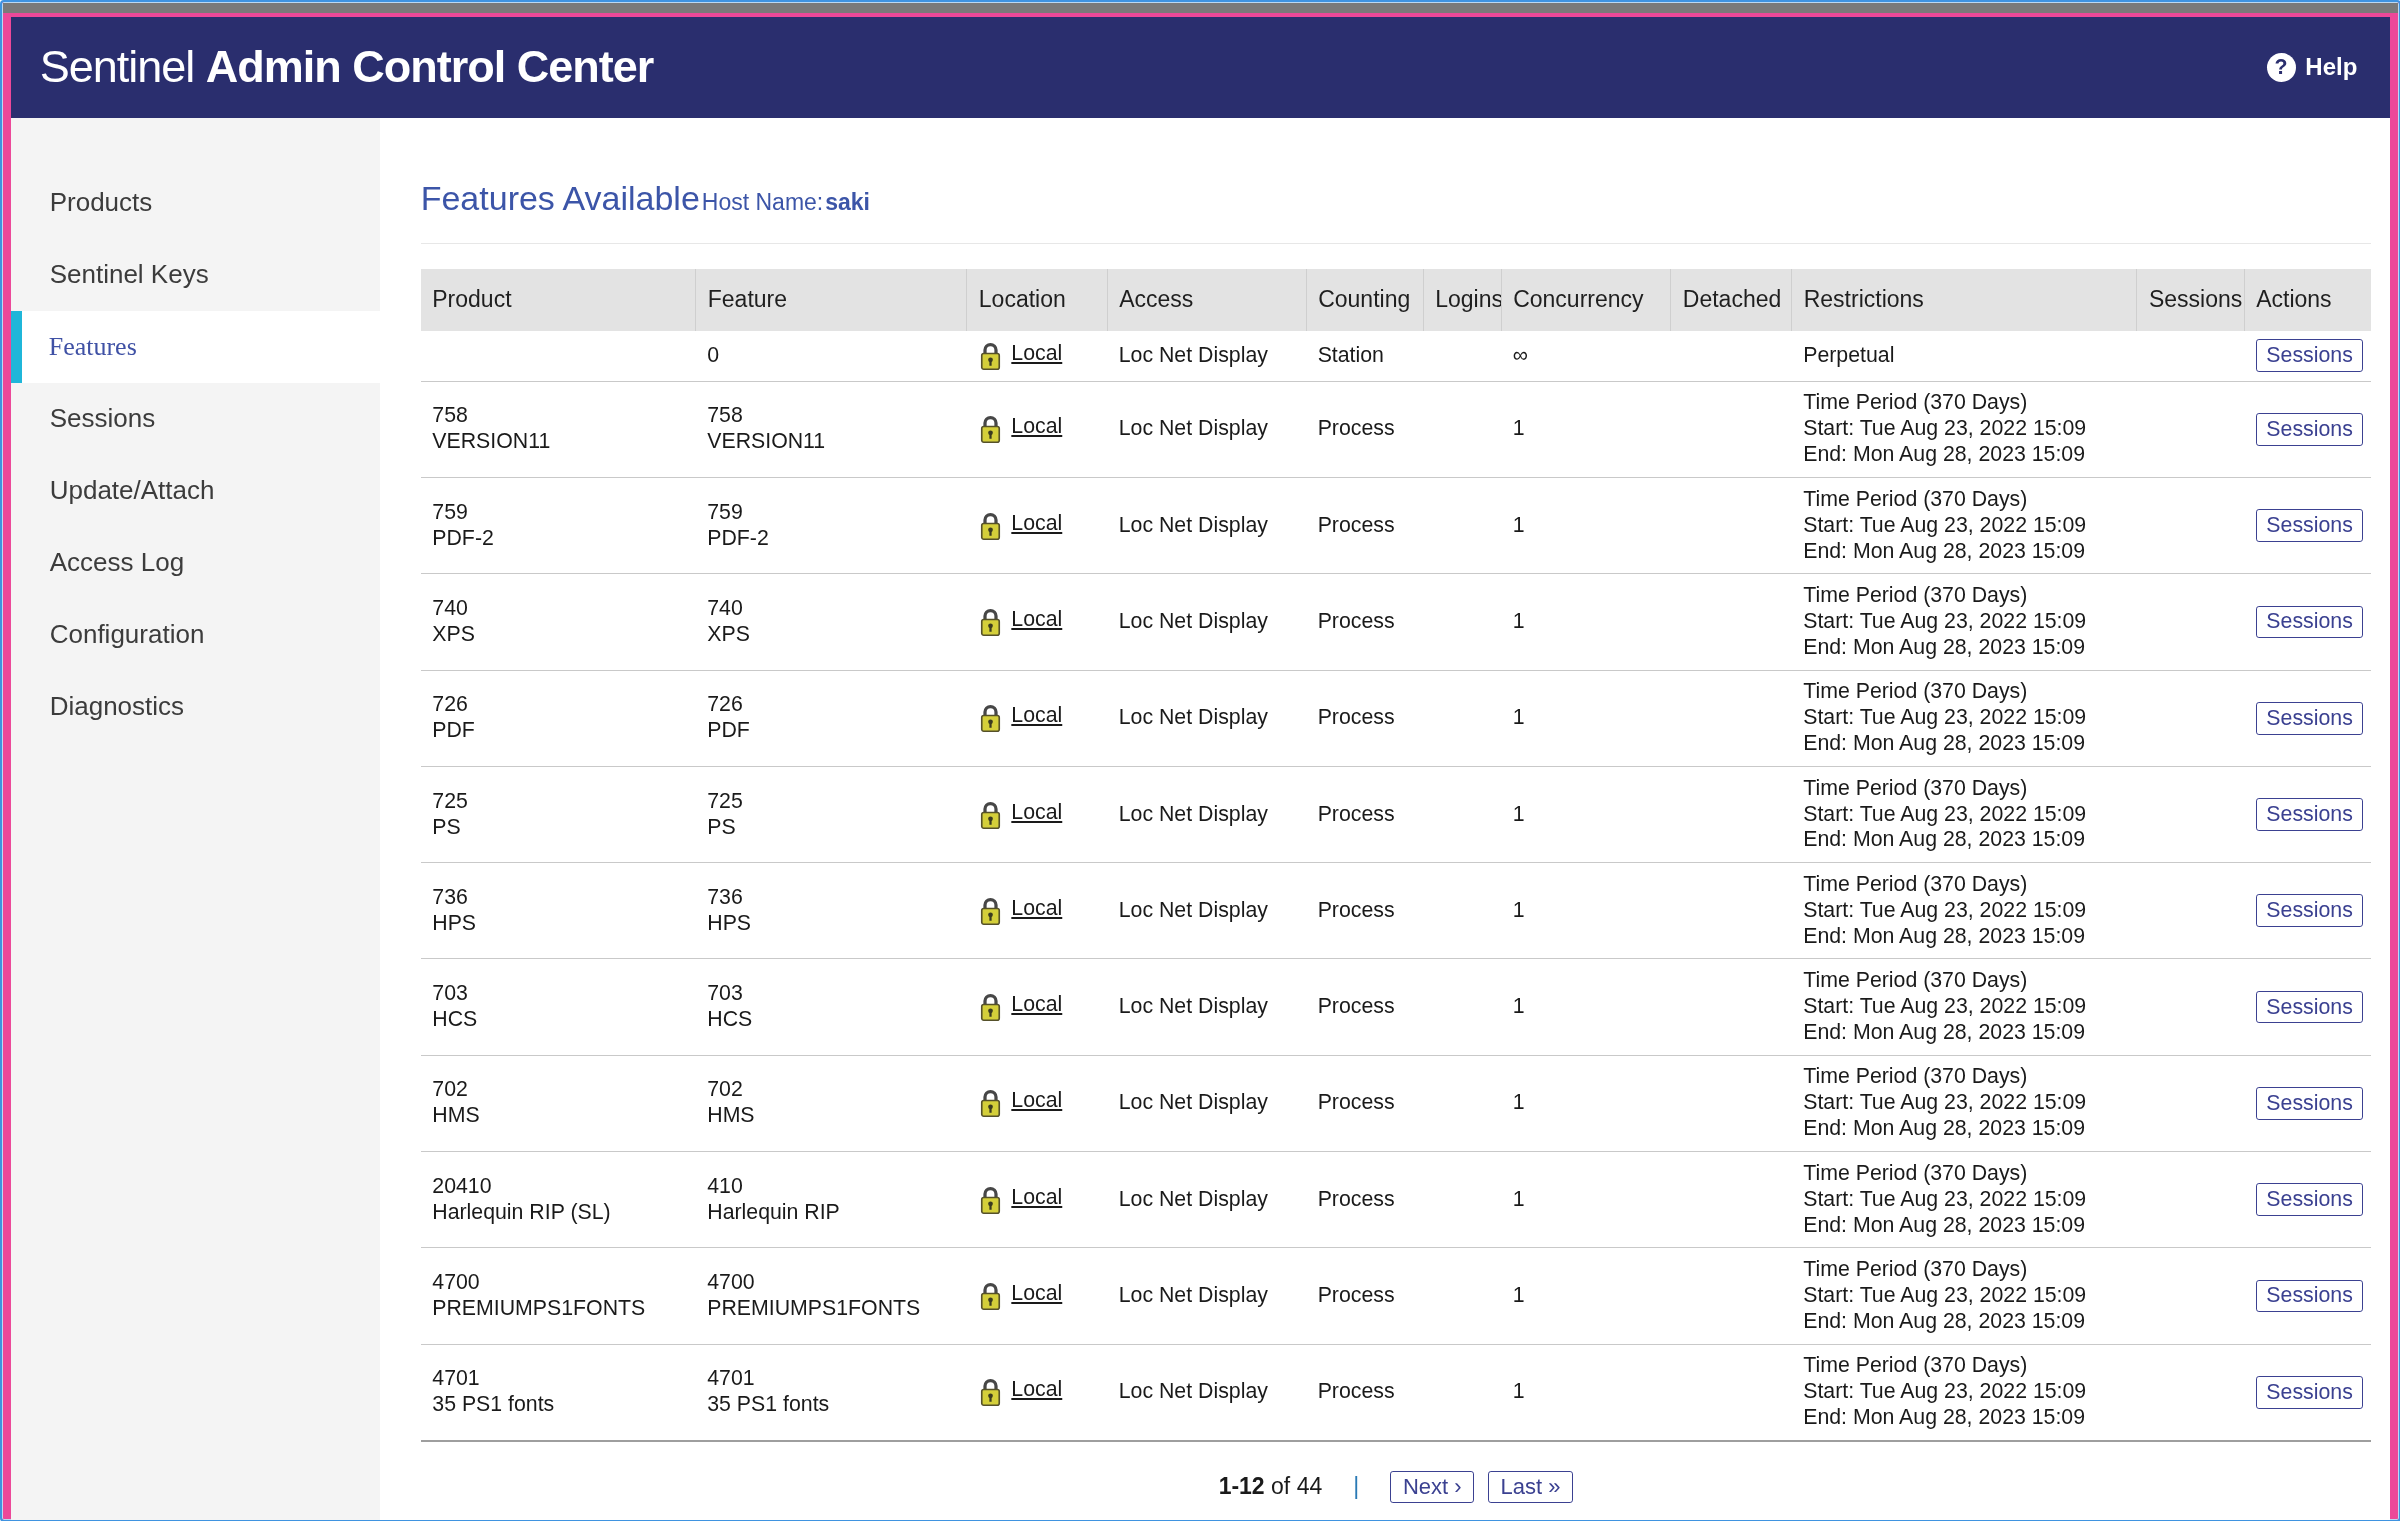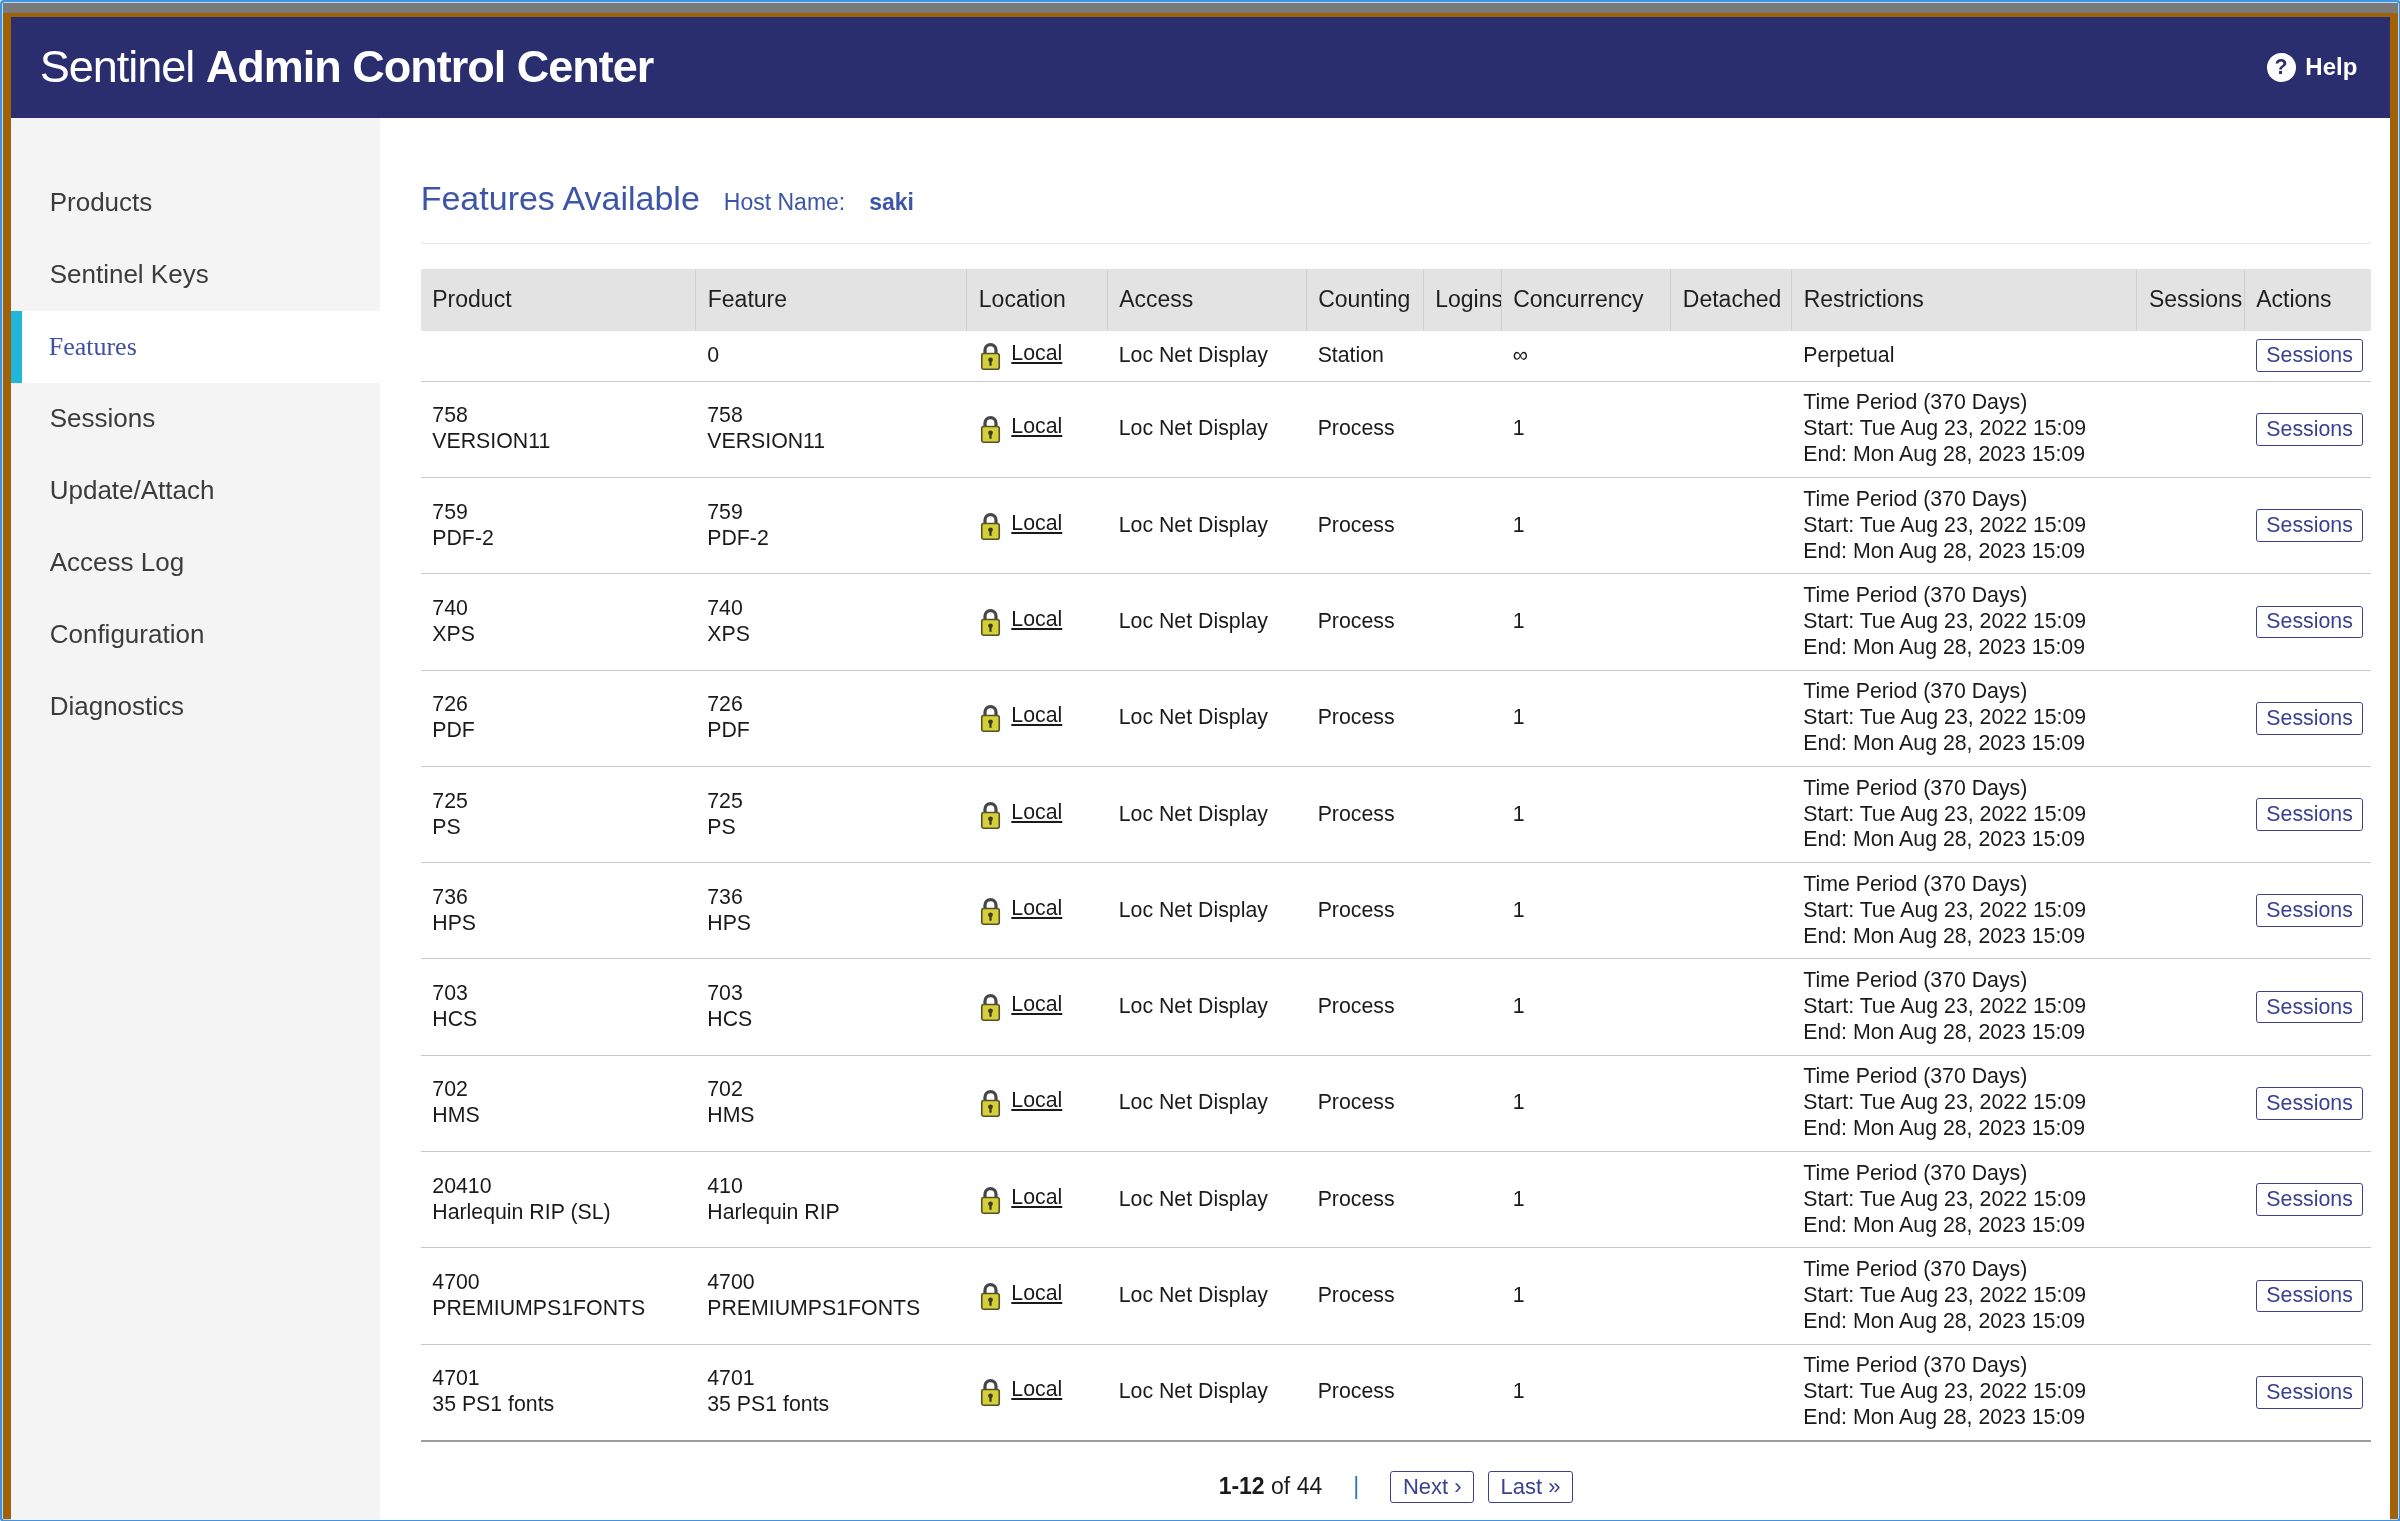--- a/index.html
+++ b/index.html
@@ -3,21 +3,21 @@
 <meta charset="utf-8">
 <style>
   * { box-sizing: border-box; margin: 0; padding: 0; }
   html,body { background:#fff; font-family:"Liberation Sans","DejaVu Sans",sans-serif; }
   .window{
     width:2401px; height:1522px;
     border:2.9px solid #3f93e0;
     box-shadow: inset 0 0 0 1px #bcd9f2;
     border-radius:3.9px;
     display:flex; flex-direction:column;
-    background:#a16207;
+    background:#ec4899;
     overflow:hidden;
   }
   .top-strip{ height:9.7px; background:#7a7a7a; margin:1px 1px 0 1px; }
   .appband{ padding:3.9px 8.7px 0 8.7px; }
   .topbar{
     height:101px; background:#2a2e6e; color:#fff;
     display:flex; align-items:center; justify-content:space-between;
     padding:0 33px 0 29px;
   }
   .brand{ font-size:45px; letter-spacing:-1px; }
@@ -36,21 +36,21 @@
     height:72px; display:flex; align-items:center;
     padding-left:39px; font-size:26px; color:#3c3c3c; cursor:pointer;
   }
   .side-item.active{
     background:#fff; border-left:11.6px solid #1fb6d9; padding-left:27px;
     color:#3f51a5;
     font-family:Liberation Serif, serif;
   }
 
   .content{ flex:1; background:#fff; padding:31px 19.4px 13.6px 41px; display:flex; flex-direction:column; min-width:0; }
-  .title-row{ display:flex; align-items:baseline; gap:24px; padding-bottom:25px; border-bottom:1px solid #e7e7e7; }
+  .title-row{ display:flex; align-items:baseline; gap:2px; padding-bottom:25px; border-bottom:1px solid #e7e7e7; }
   .page-title{ font-size:34px; color:#3c55a8; }
   .host-label{ font-size:23px; color:#3c55a8;text-align:center; }
   .host-name{ font-size:23px; color:#3c55a8; font-weight:700;margin-top:40px; }
 
   .filter-row{ margin-top:37px; font-size:22px; color:#1a1a1a; }
   .filter-row b{ font-weight:700; }
   .filter-sep{ color:#3c55a8; padding:0 9.7px; }
 
   table{ width:100%; border-collapse:collapse; table-layout:fixed; margin-top:25px; }
   thead th{

